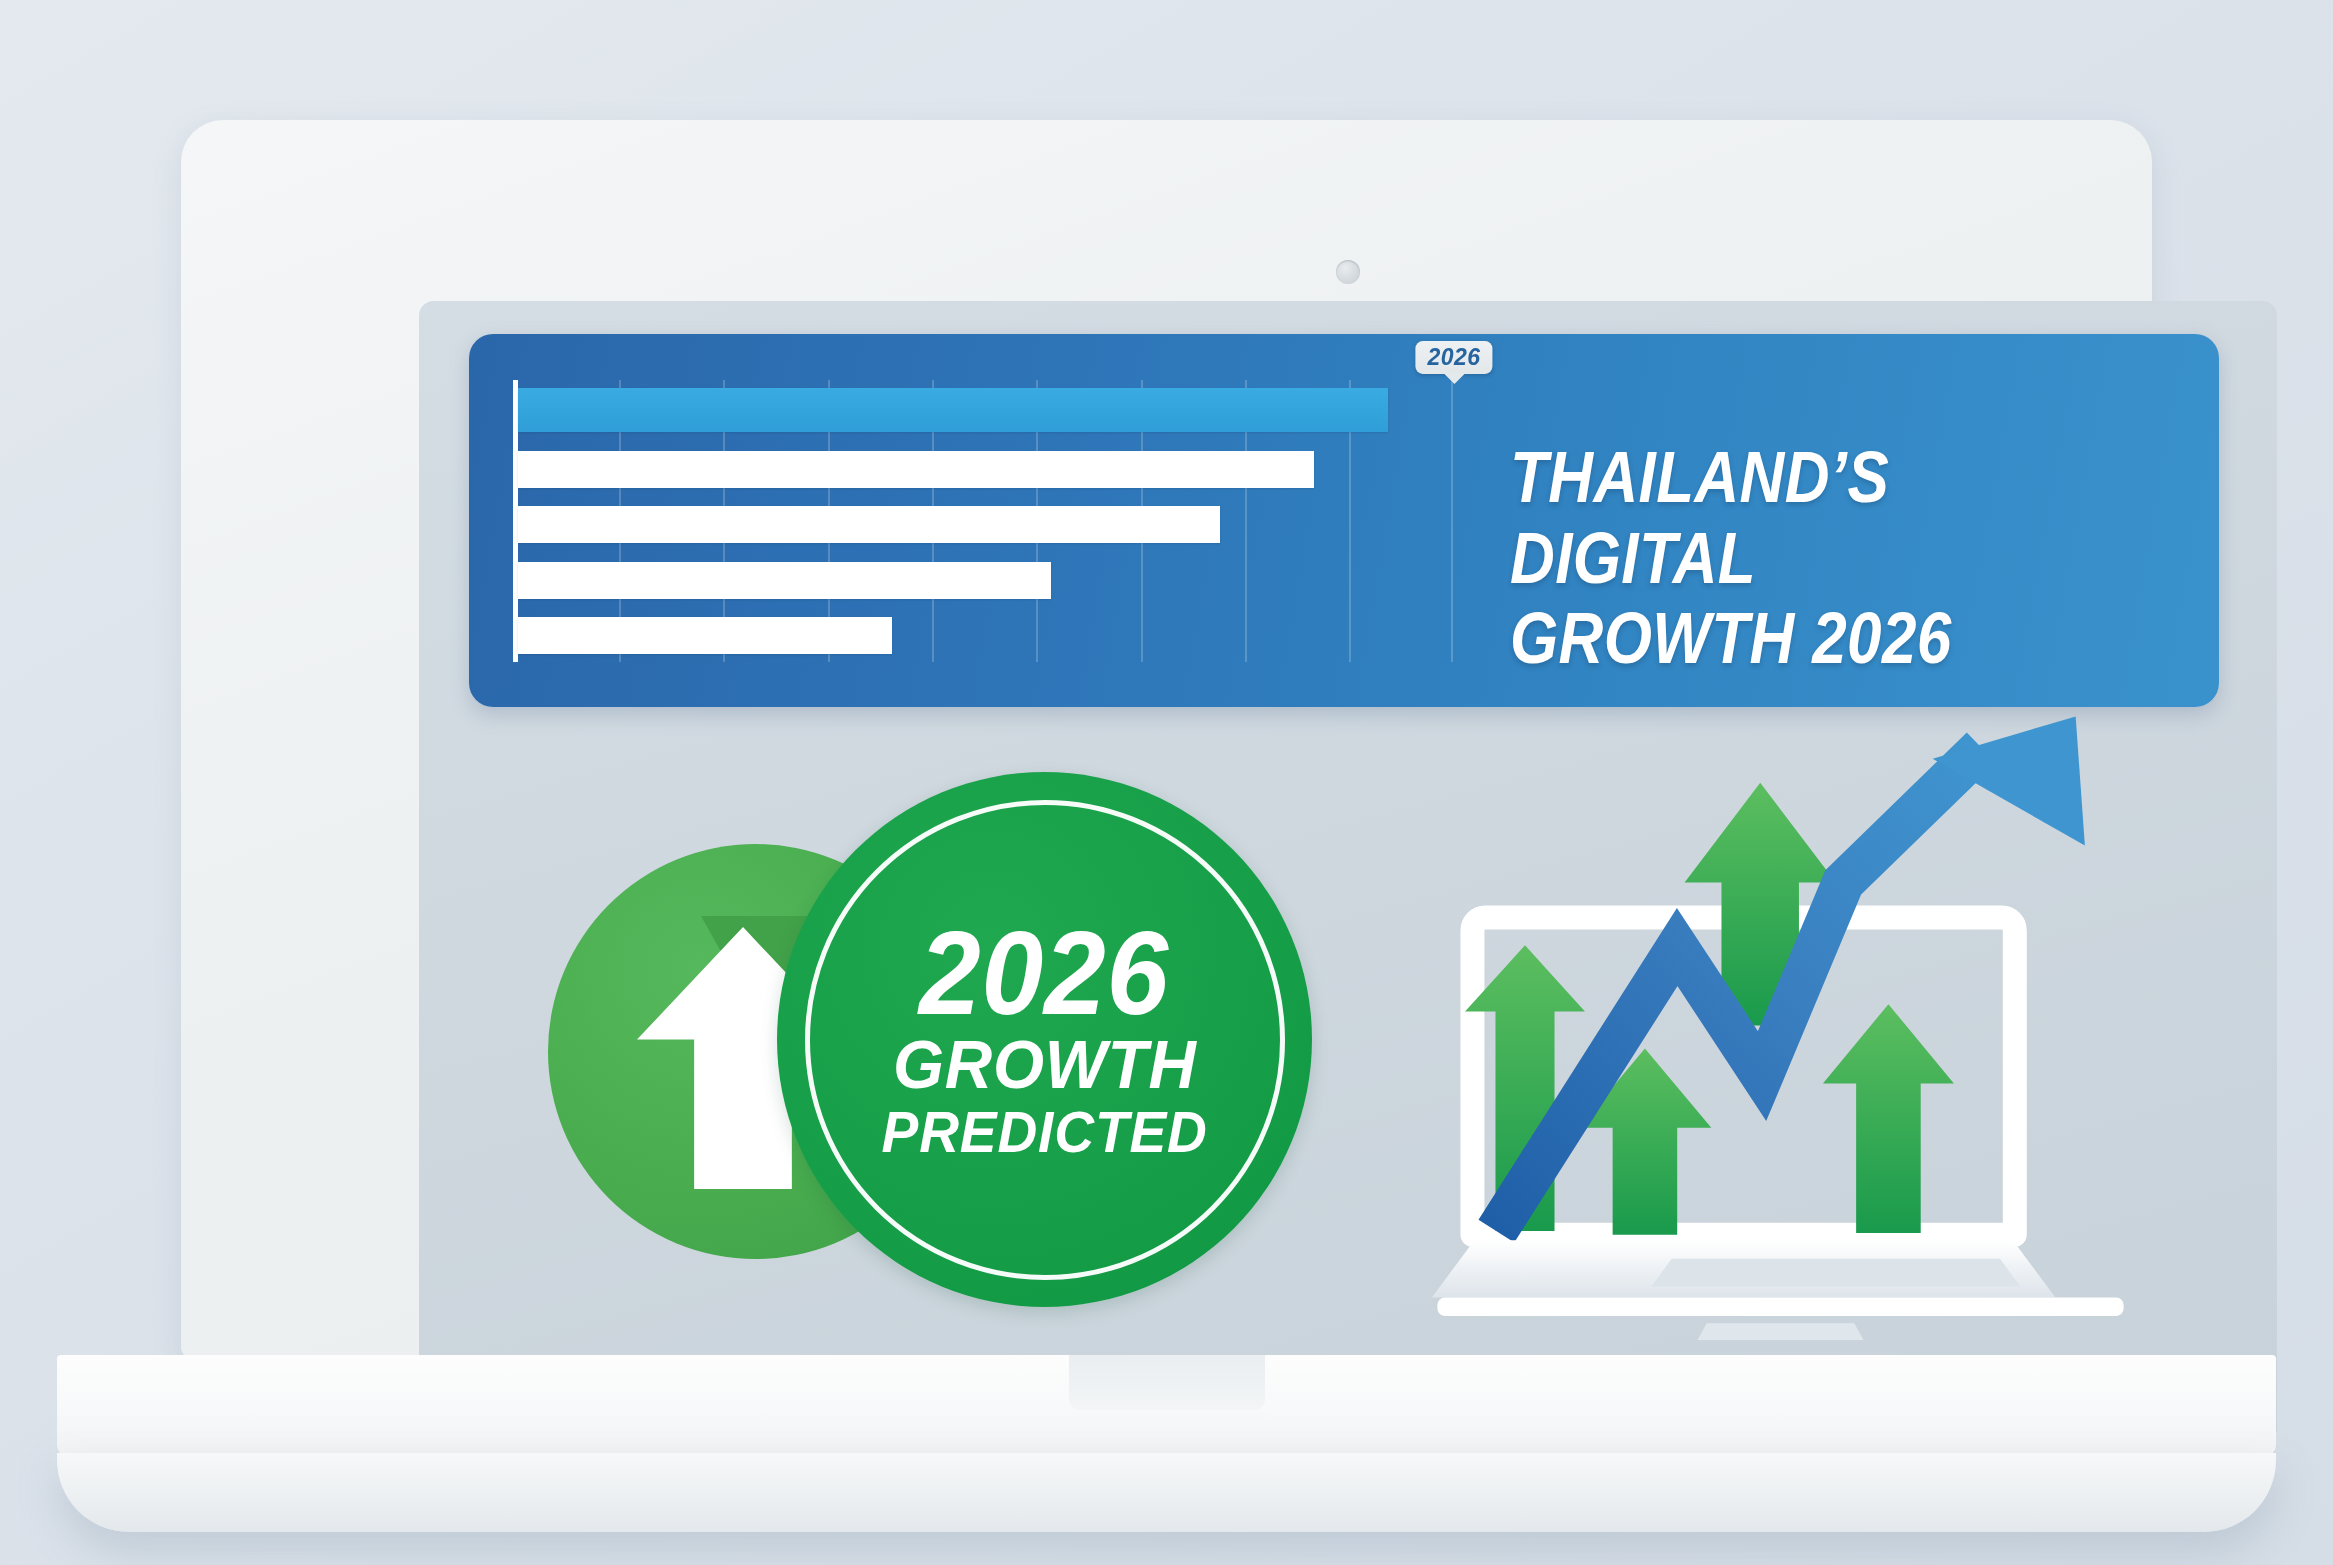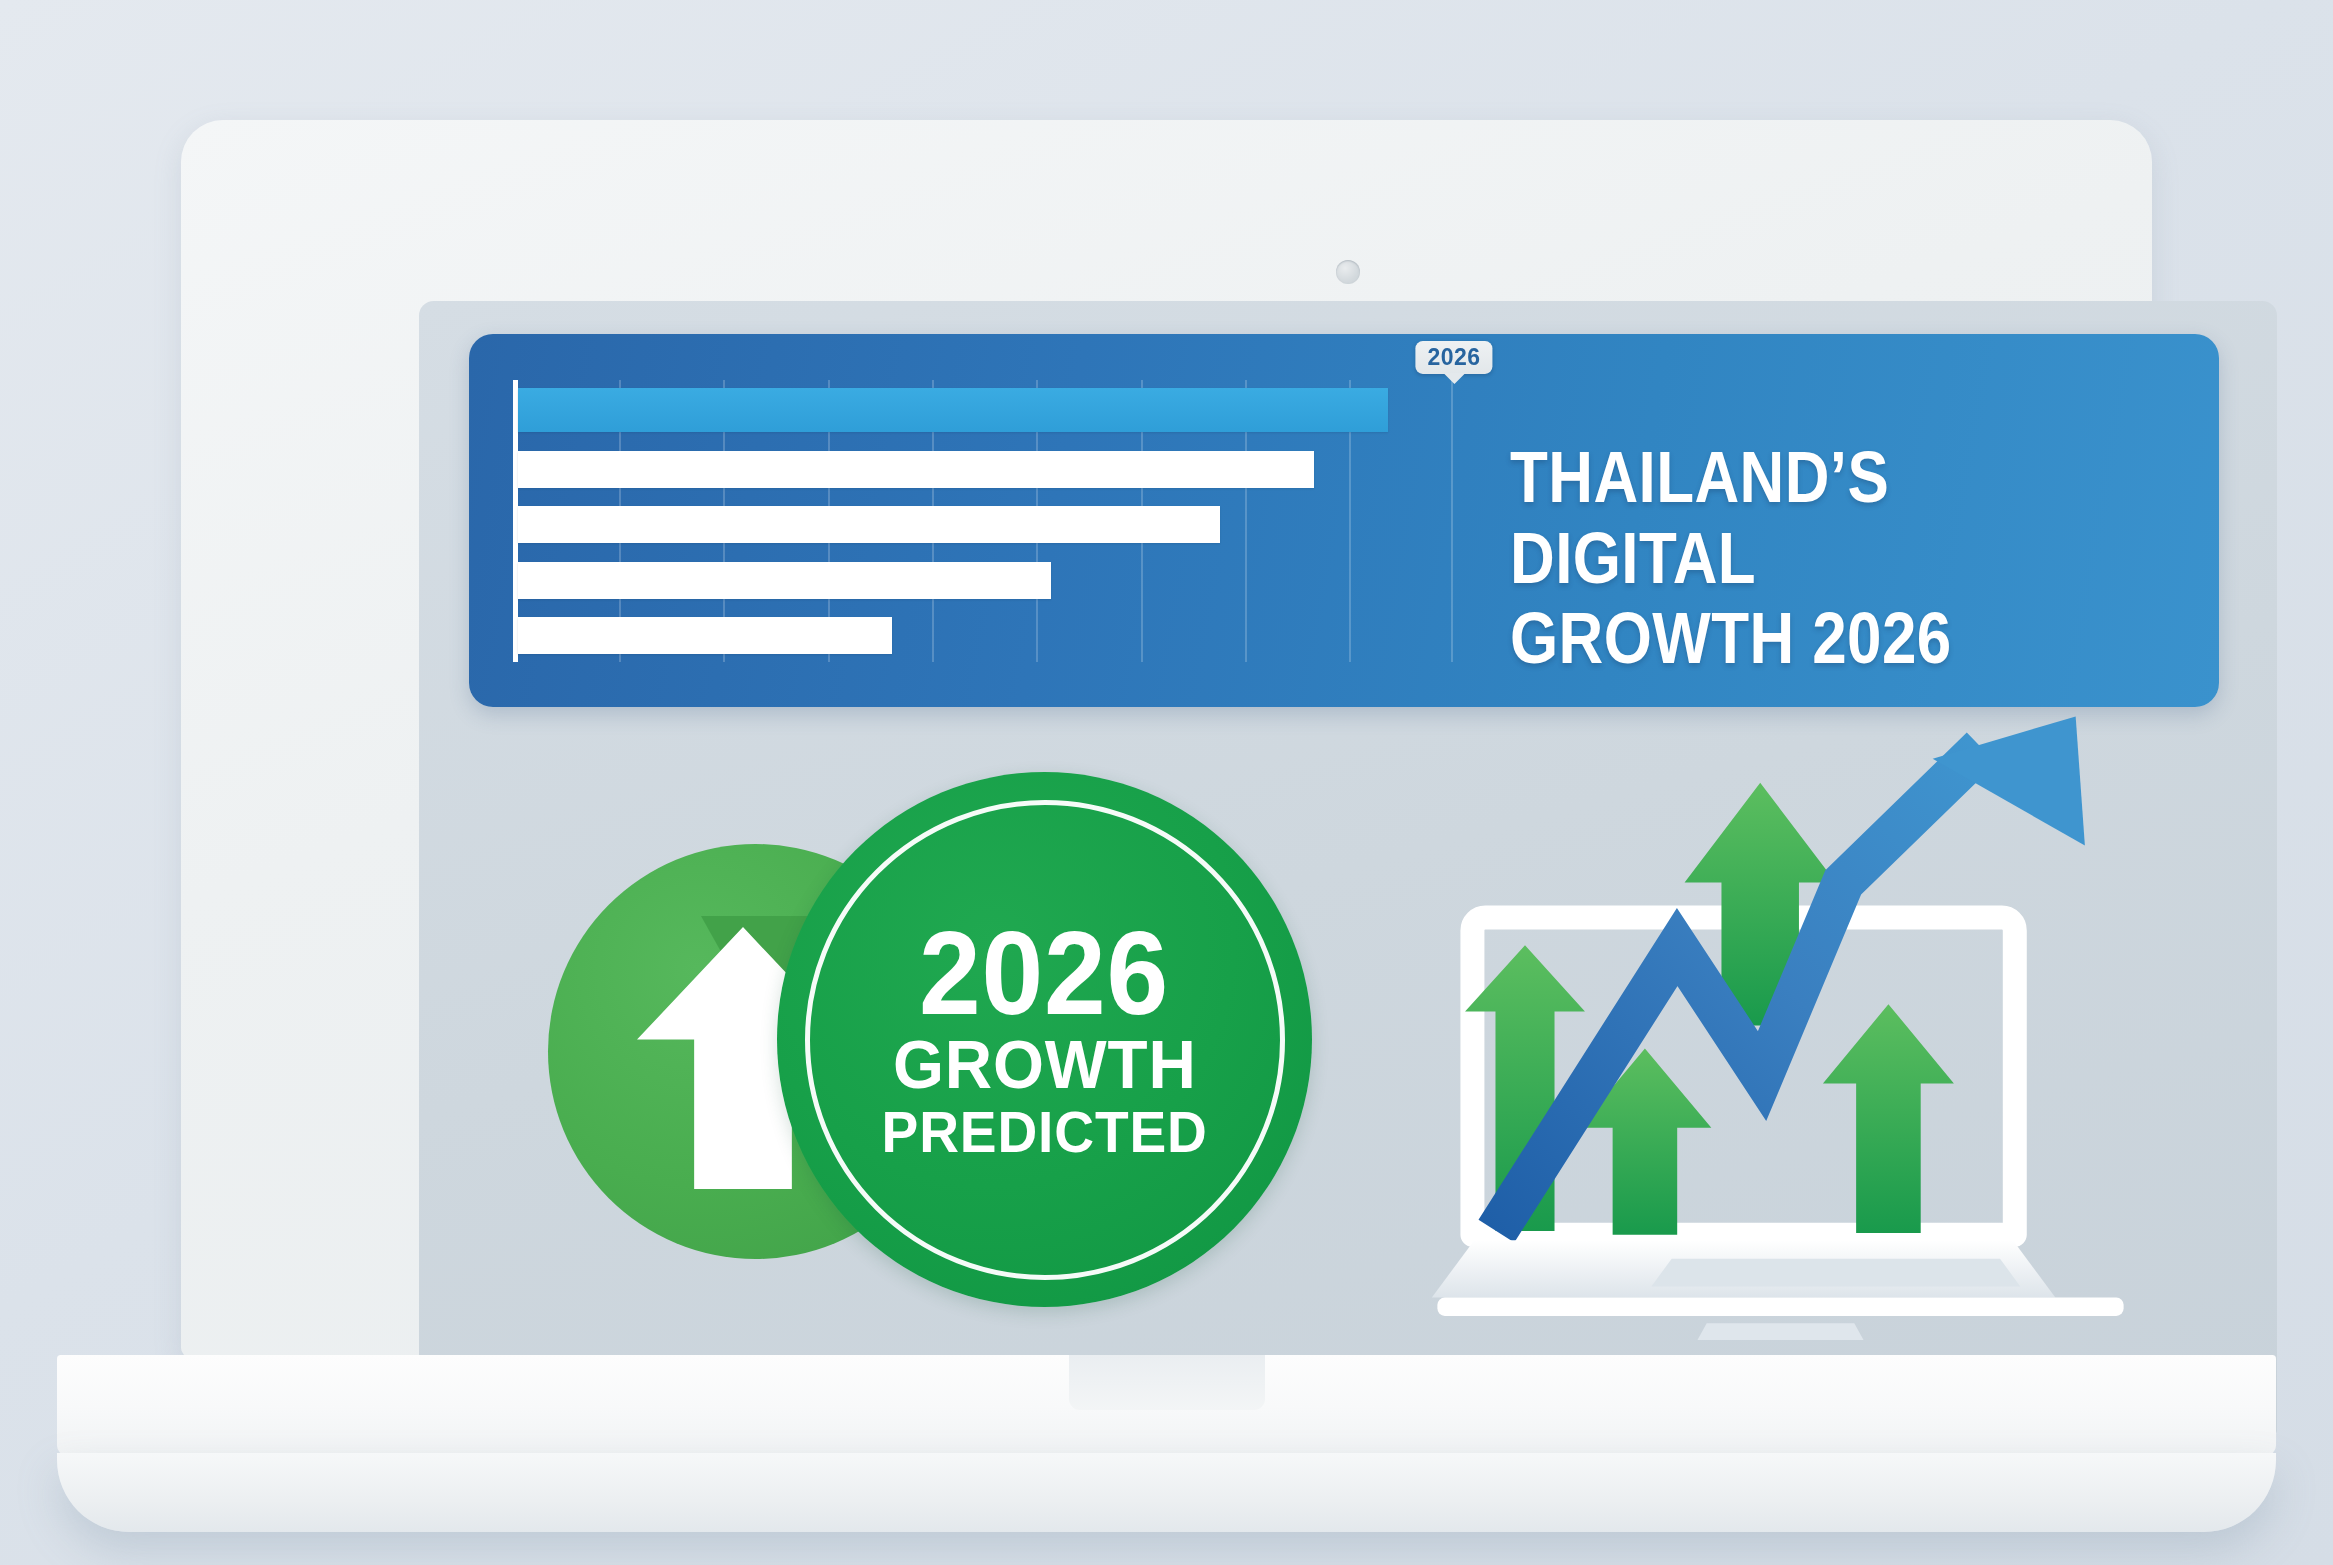--- a/index.html
+++ b/index.html
@@ -11,20 +11,21 @@
     font-family: "Liberation Sans", sans-serif;
     -webkit-font-smoothing: antialiased;
   }
 
   #stage {
     position: relative;
     width: 2333px;
     height: 1565px;
     overflow: hidden;
     background: linear-gradient(150deg, #e4e9ef 0%, #dbe2ea 45%, #d5dde6 100%);
+    font-style: italic;
   }
 
   
   .laptop-lid {
     position: absolute;
     left: 181px;
     top: 120px;
     width: 1971px;
     height: 1237px;
     background: linear-gradient(160deg, #f4f6f7 0%, #eef1f2 40%, #e9edef 100%);

